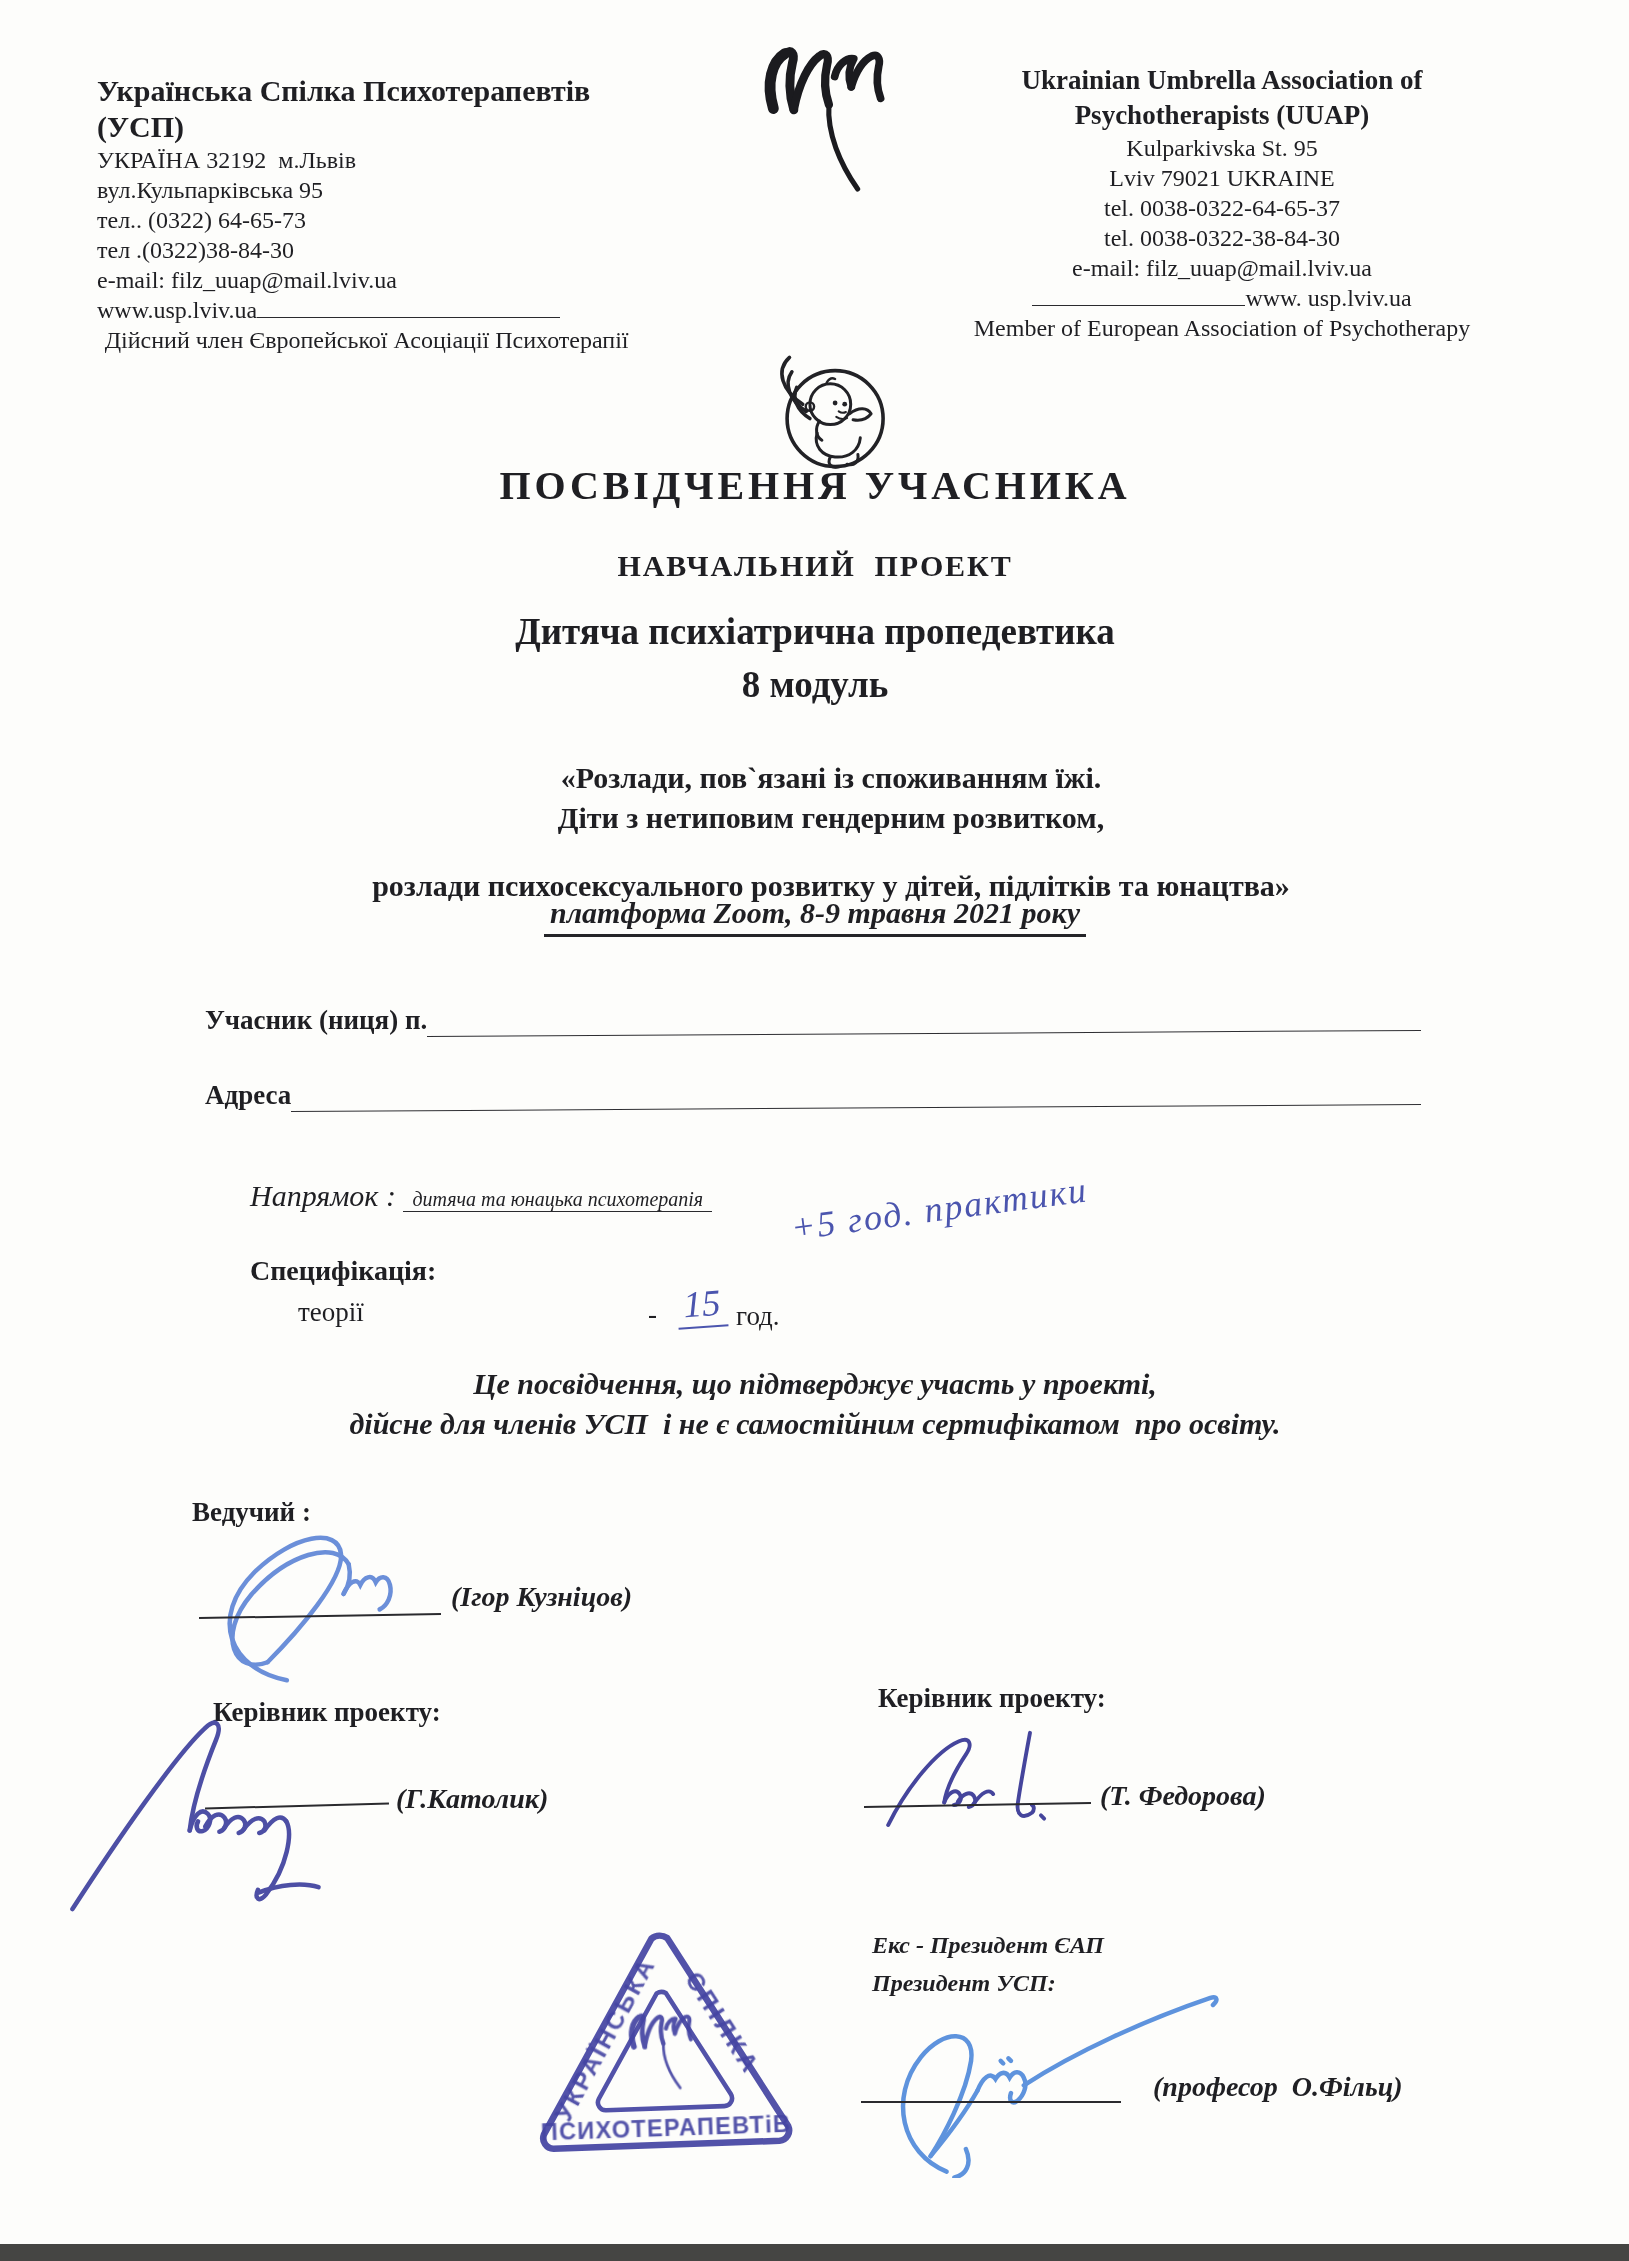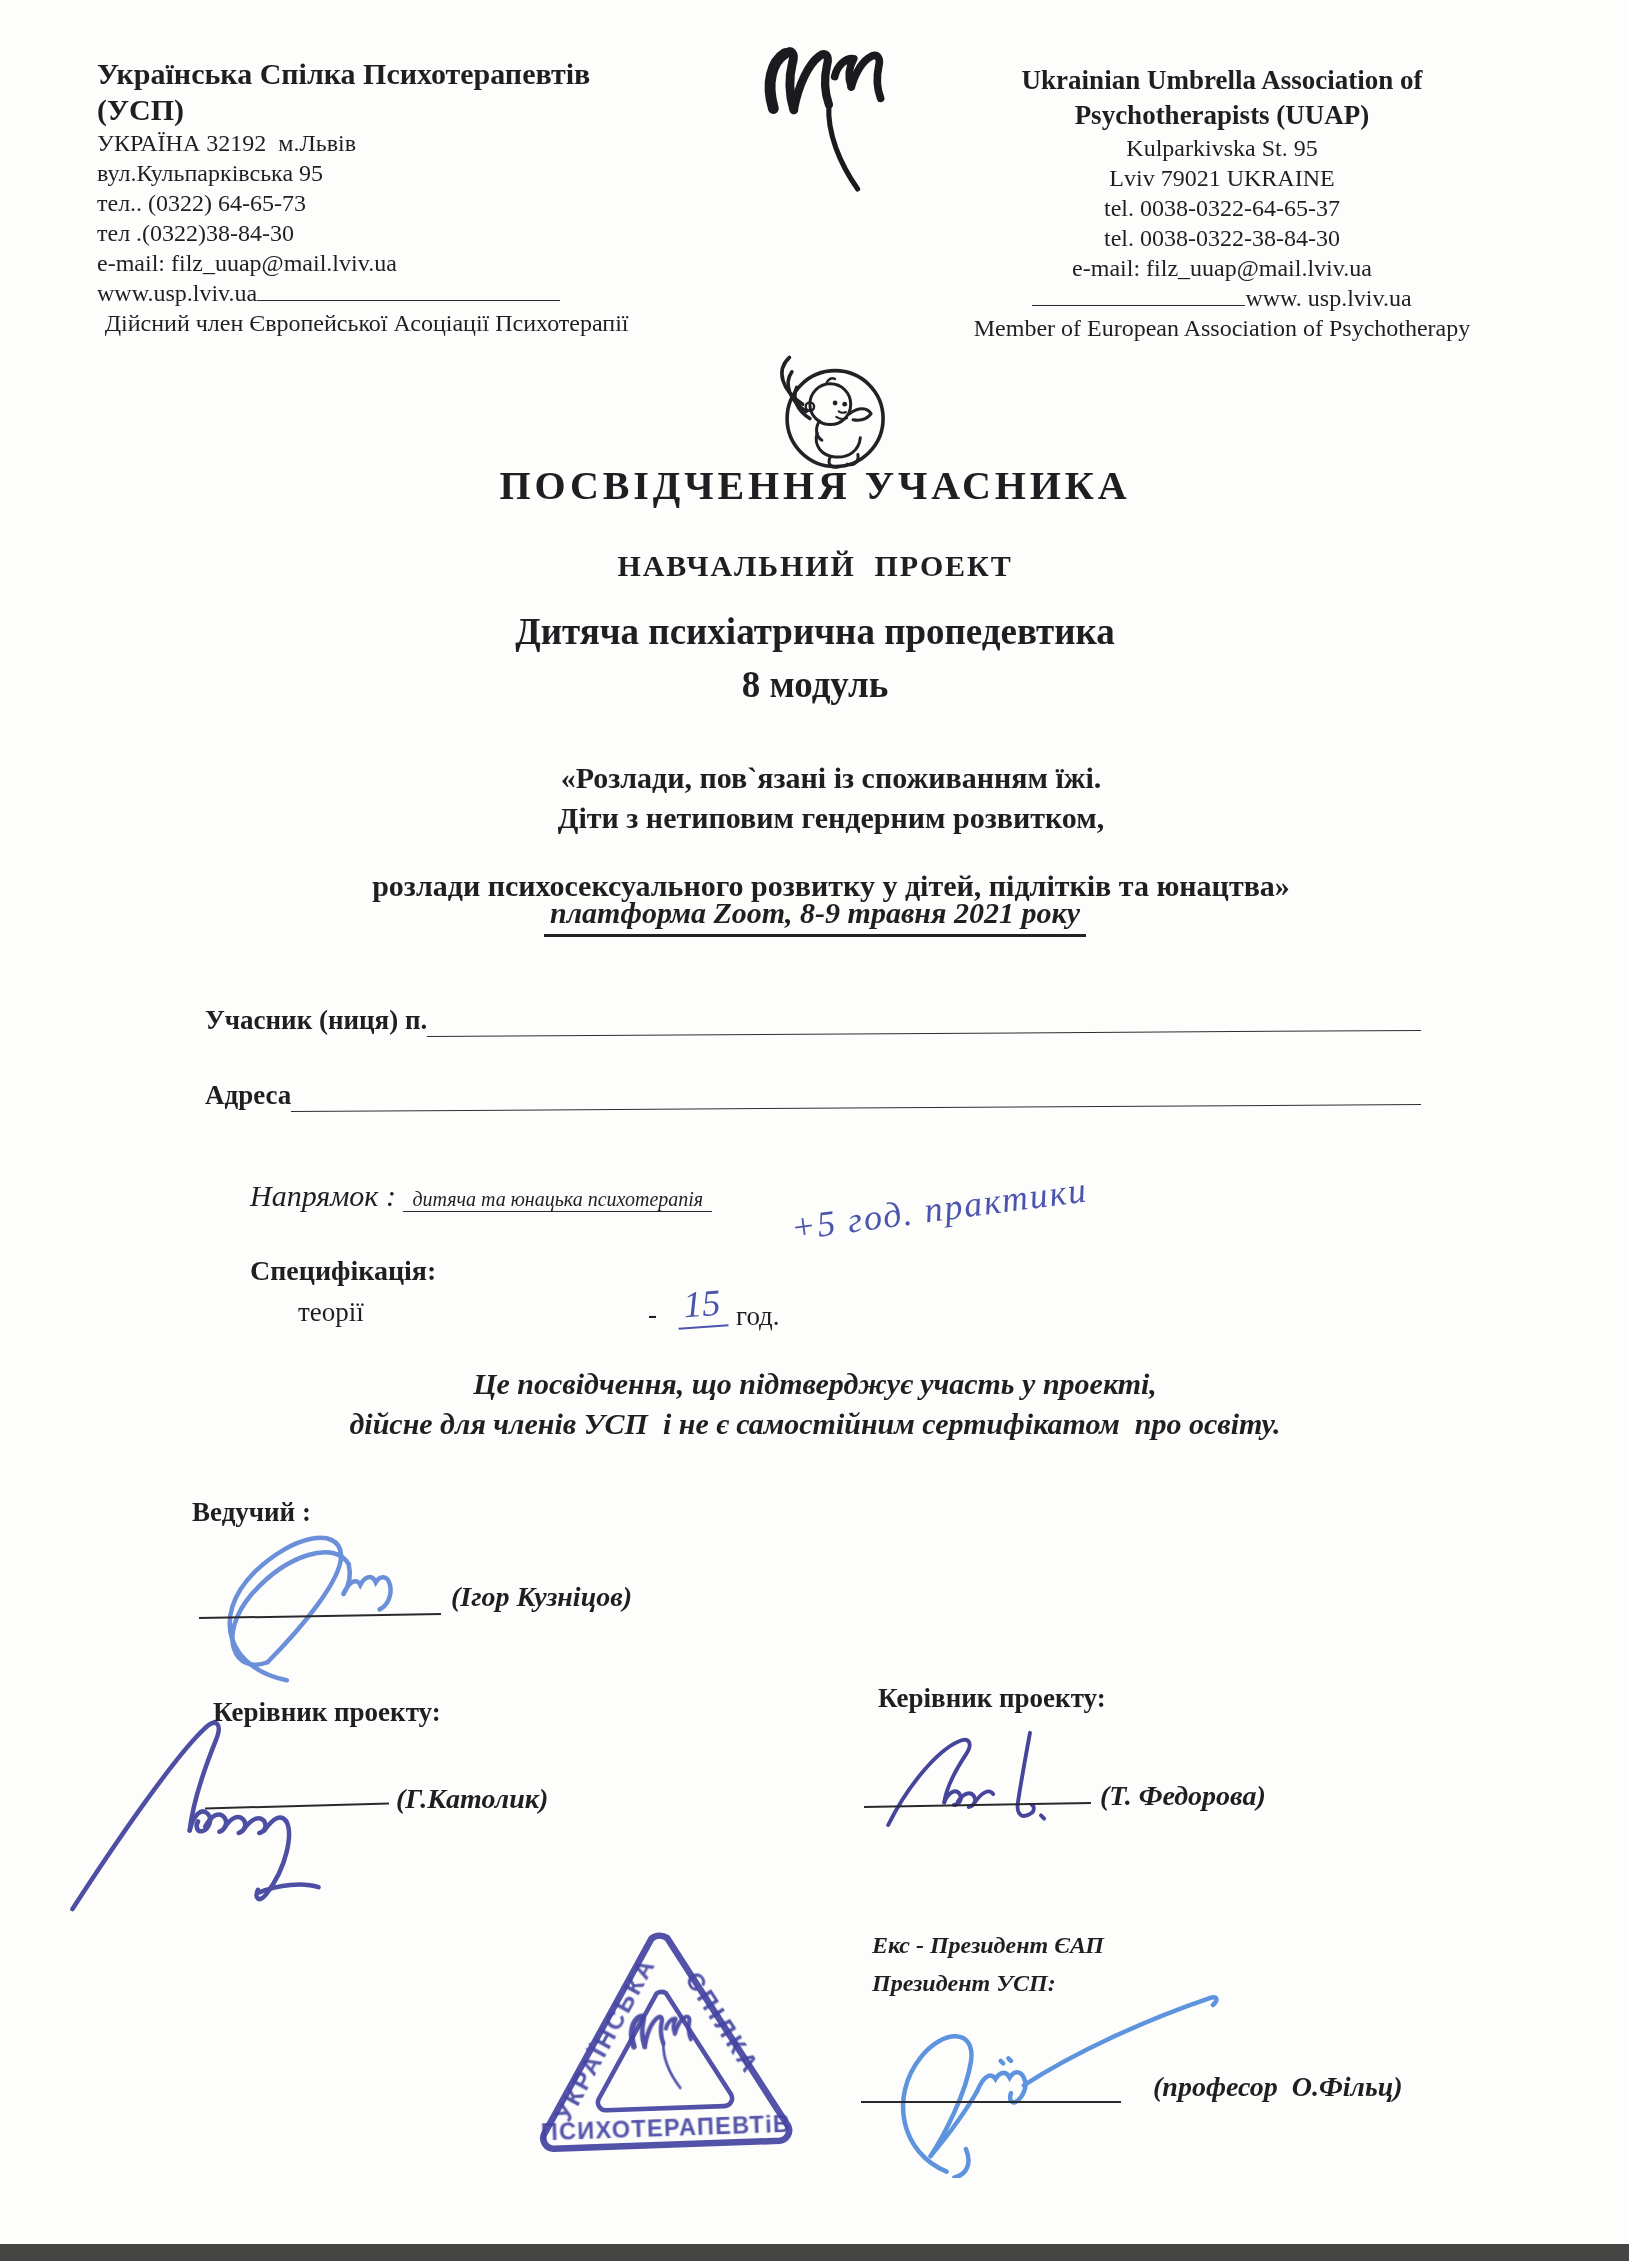--- a/index.html
+++ b/index.html
@@ -7,21 +7,21 @@
     position:relative;
     width:1630px;height:2261px;
     background:#fdfdfb;
     font-family:"Liberation Serif","DejaVu Serif",serif;
     color:#1f1f23;
     overflow:hidden;
   }
   [data-bind]{white-space:pre;}
   .abs{position:absolute;}
   
-  .hdr-left{left:97px;top:56px;width:593px;line-height:30px;font-size:24px;}
+  .hdr-left{left:97px;top:73px;width:593px;line-height:30px;font-size:24px;}
   .hdr-left .t1{font-size:30px;font-weight:bold;line-height:36px;}
   .hdr-right{left:930px;top:63px;width:584px;text-align:center;line-height:30px;font-size:24px;}
   .hdr-right .t1{font-size:27px;font-weight:bold;line-height:35px;}
   .uline-fill{display:inline-block;border-bottom:1.9px solid #2a2a2e;height:19.3px;vertical-align:baseline;}
   .logo-monogram{left:761px;top:37px;width:132px;height:166px;color:#1b1b1f;}
   .emblem{left:771px;top:349px;width:121px;height:132px;color:#222226;}
   
   .ctr{left:0;width:100%;text-align:center;}
   .cert-title{top:462px;font-size:40px;font-weight:bold;letter-spacing:3.9px;}
   .proj-title{top:549px;font-size:30px;font-weight:bold;letter-spacing:1.9px;}

